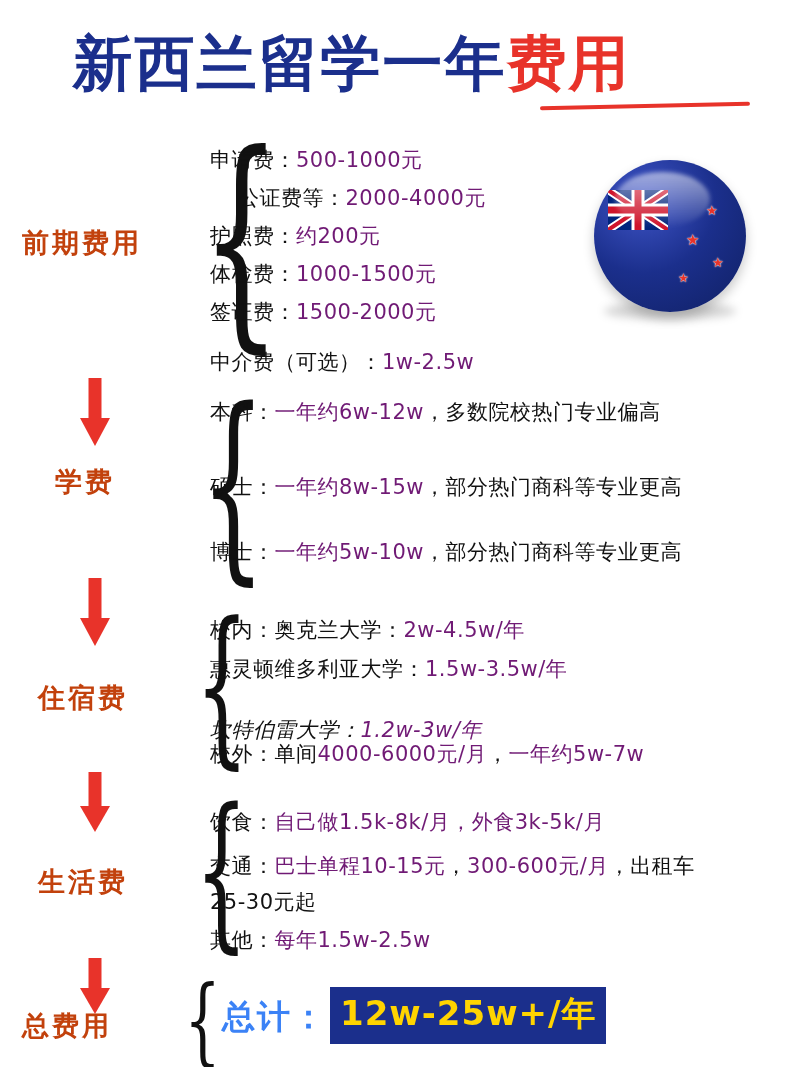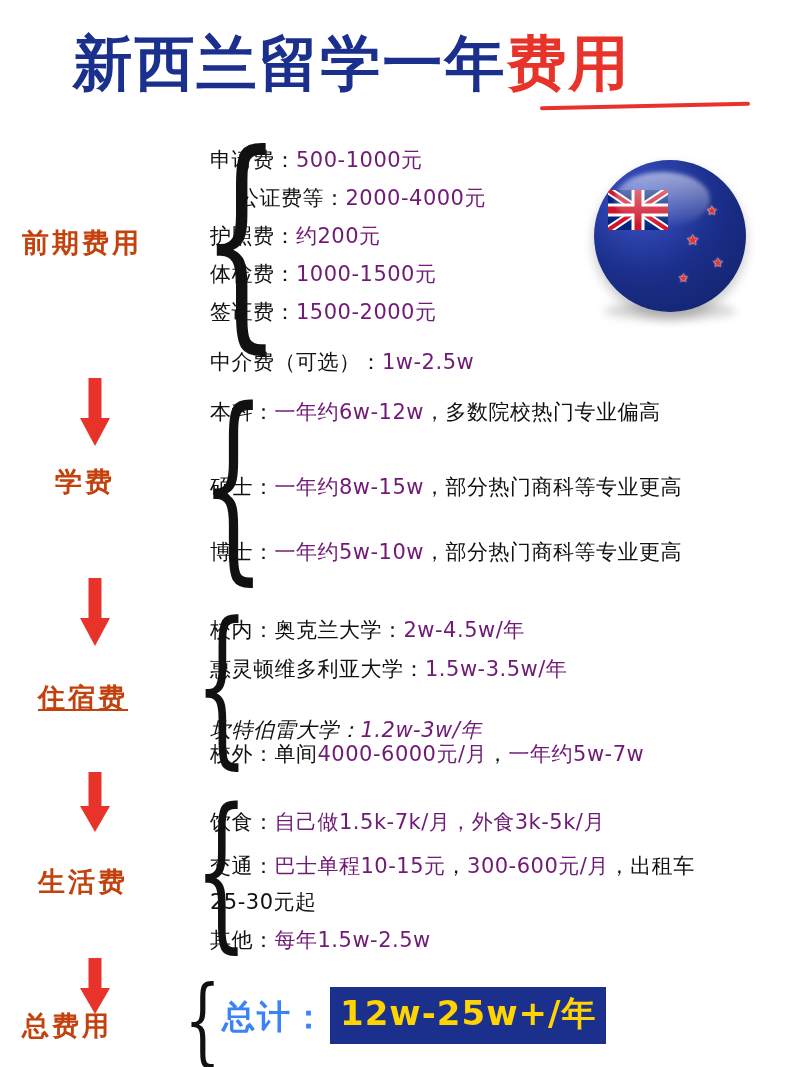--- a/index.html
+++ b/index.html
@@ -212,37 +212,37 @@
 
 <div class="row" style="left:210px; top:398px;"><span>本科：</span><span class="red">一年约6w-12w</span><span>，多数院校热门专业偏高</span></div>
 <div class="row" style="left:210px; top:473px;"><span>硕士：</span><span class="red">一年约8w-15w</span><span>，部分热门商科等专业更高</span></div>
 <div class="row" style="left:210px; top:538px;"><span>博士：</span><span class="red">一年约5w-10w</span><span>，部分热门商科等专业更高</span></div>
 
 <svg class="arrow" style="left:78px; top:578px; height:70px;" viewBox="0 0 34 70">
   <path d="M17 0 L17 44" stroke="#e8332a" stroke-width="13" stroke-linecap="butt"></path>
   <path d="M2 40 L17 68 L32 40 Z" fill="#e8332a"></path>
 </svg>
 
-<div class="sec-label" style="left:38px; top:680px;text-decoration:underline;">住宿费</div>
+<div class="sec-label" style="left:38px; top:680px;">住宿费</div>
 <div class="brace" style="left:168px; top:600px; font-size:170px; transform:scaleX(0.5);">{</div>
 
 <div class="row" style="left:210px; top:616px;"><span>校内：奥克兰大学：</span><span class="red">2w-4.5w/年</span></div>
 <div class="row" style="left:210px; top:655px;"><span>惠灵顿维多利亚大学：</span><span class="red">1.5w-3.5w/年</span></div>
 <div class="row" style="left:210px; top:716px;font-style:italic;"><span>坎特伯雷大学：</span><span class="red">1.2w-3w/年</span></div>
 <div class="row" style="left:210px; top:740px;"><span>校外：单间</span><span class="red">4000-6000元/月</span><span>，</span><span class="red">一年约5w-7w</span></div>
 
 <svg class="arrow" style="left:78px; top:772px; height:62px;" viewBox="0 0 34 62">
   <path d="M17 0 L17 38" stroke="#e8332a" stroke-width="13" stroke-linecap="butt"></path>
   <path d="M2 34 L17 60 L32 34 Z" fill="#e8332a"></path>
 </svg>
 
 <div class="sec-label" style="left:38px; top:864px;font-family:Liberation Serif, serif;">生活费</div>
 <div class="brace" style="left:168px; top:786px; font-size:168px; transform:scaleX(0.5);">{</div>
 
-<div class="row" style="left:210px; top:808px;"><span>饮食：</span><span class="red">自己做1.5k-7k/月，外食3k-5k/月</span></div>
+<div class="row" style="left:210px; top:808px;"><span>饮食：</span><span class="red">自己做1.5k-8k/月，外食3k-5k/月</span></div>
 <div class="row" style="left:210px; top:852px;"><span>交通：</span><span class="red">巴士单程10-15元</span><span>，</span><span class="red">300-600元/月</span><span>，出租车</span></div>
 <div class="row" style="left:210px; top:888px;"><span>25-30元起</span></div>
 <div class="row" style="left:210px; top:926px;"><span>其他：</span><span class="red">每年1.5w-2.5w</span></div>
 
 <svg class="arrow" style="left:78px; top:958px; height:58px;" viewBox="0 0 34 58">
   <path d="M17 0 L17 34" stroke="#e8332a" stroke-width="13" stroke-linecap="butt"></path>
   <path d="M2 30 L17 56 L32 30 Z" fill="#e8332a"></path>
 </svg>
 
 <div class="sec-label" style="left:22px; top:1008px;">总费用</div>

